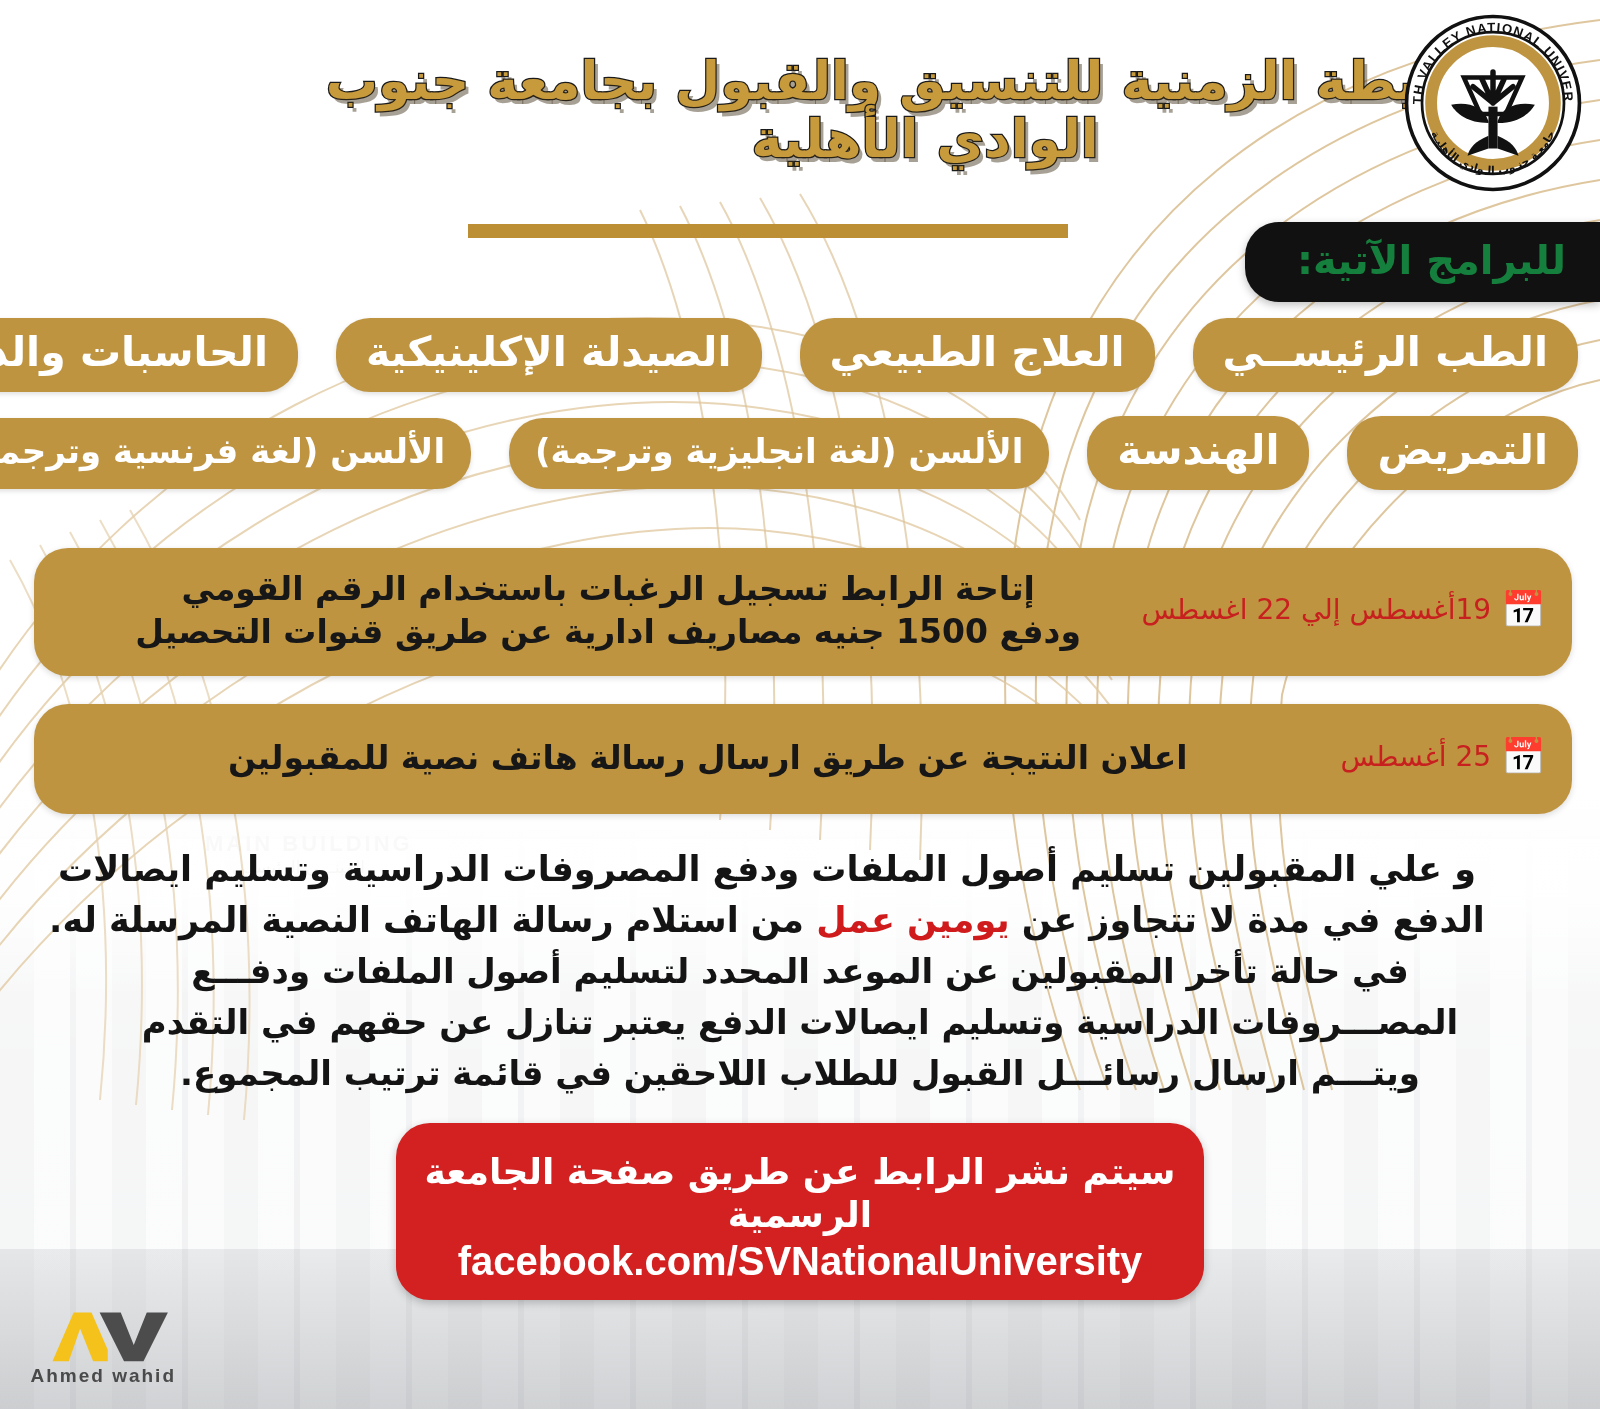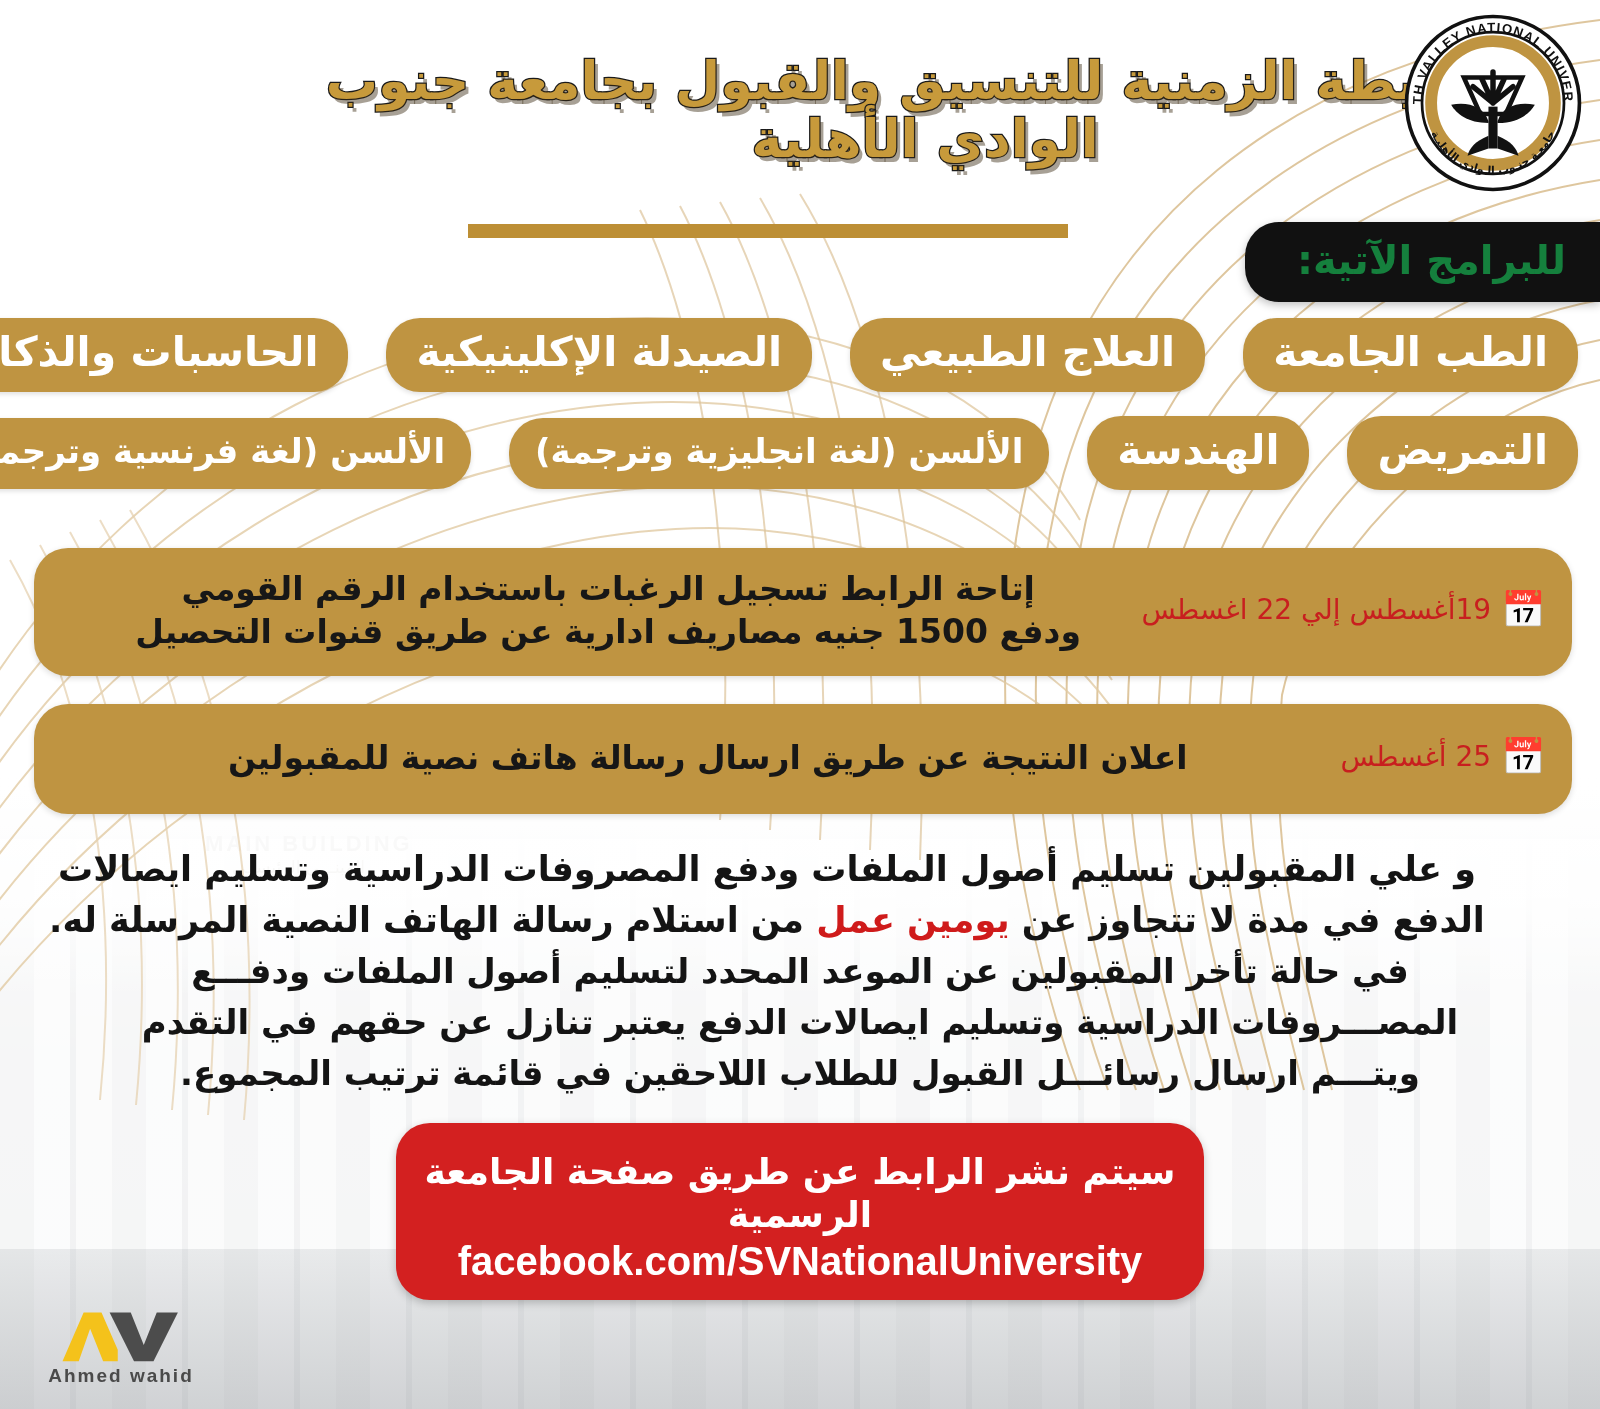--- a/index.html
+++ b/index.html
@@ -212,24 +212,24 @@
     direction:ltr;
     font-size:40px;
     font-weight:bold;
     line-height:1.15;
     margin-top:2px;
   }
 
   
   .watermark{
     position:absolute;
-    left:41px;bottom:22px;
+    left:16px;bottom:22px;
     z-index:8;
     width:160px;
-    text-align:center;
+    text-align:right;
   }
   .wm-name{
     font-family:"Liberation Sans",sans-serif;
     font-size:19px;
     font-weight:bold;
     color:#4a4a4a;
     letter-spacing:2px;
     margin-top:-4px;
   }
 </style>
@@ -312,21 +312,21 @@
       <path d="M105 136 C120 142 126 150 128 158 L105 150 Z" fill="#111"></path>
     </svg>
   </div>
 
   <div class="gold-rule"></div>
 
   <div class="badge-black">للبرامج الآتية:</div>
 
   <div class="pill-rows">
     <div class="pill-row r1">
-      <div class="pill">الطب الجامعة</div>
+      <div class="pill">الطب الرئيســي</div>
       <div class="pill">العلاج الطبيعي</div>
       <div class="pill">الصيدلة الإكلينيكية</div>
       <div class="pill">الحاسبات والذكاء الاصطناعي</div>
     </div>
     <div class="pill-row r2">
       <div class="pill">التمريض</div>
       <div class="pill">الهندسة</div>
       <div class="pill sm">الألسن (لغة انجليزية وترجمة)</div>
       <div class="pill sm">الألسن (لغة فرنسية وترجمة)</div>
     </div>

